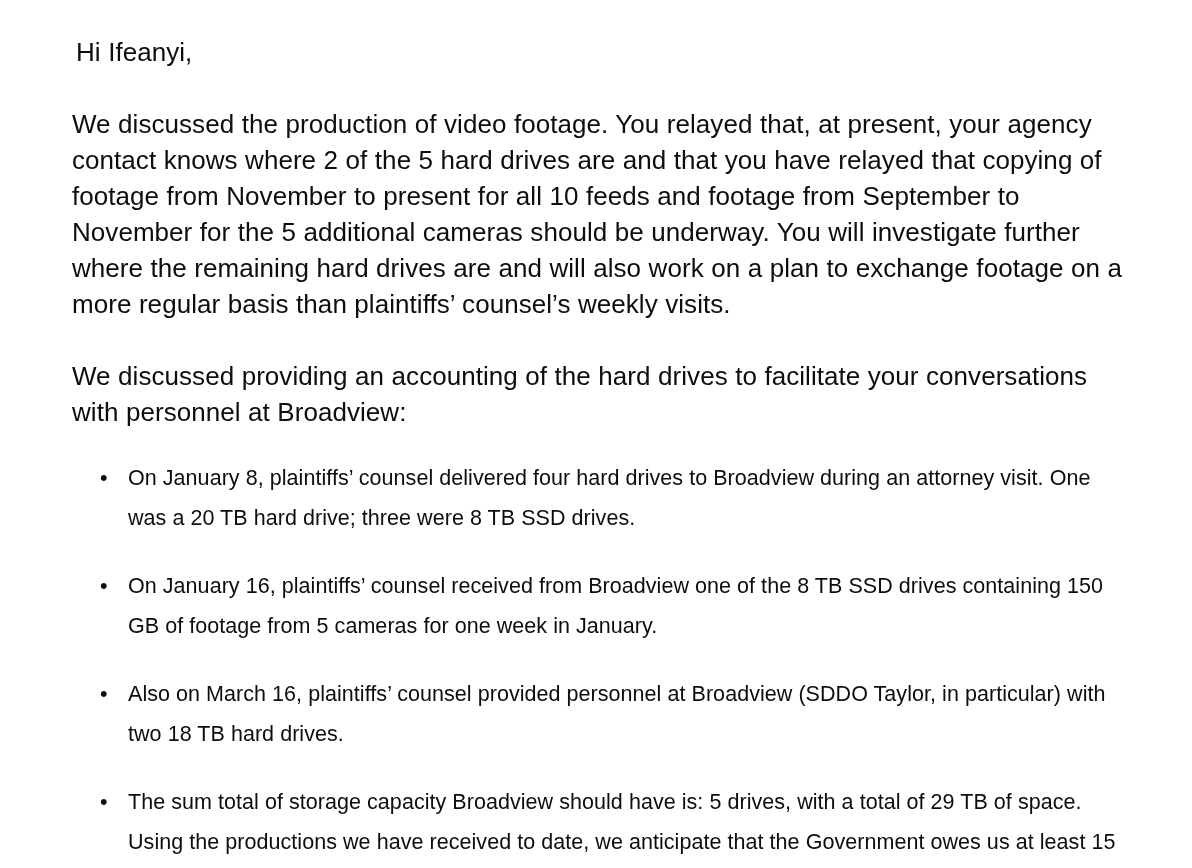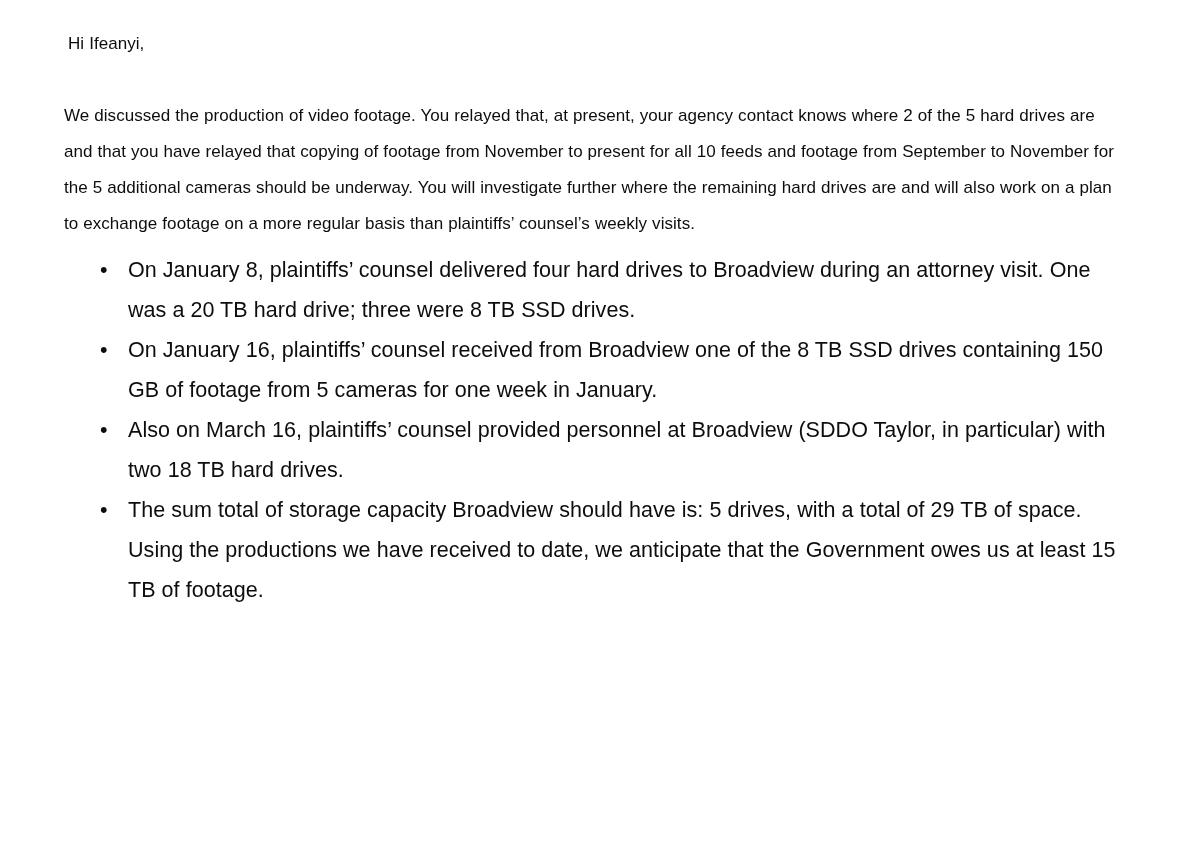--- a/index.html
+++ b/index.html
@@ -17,24 +17,24 @@
     -webkit-font-smoothing: antialiased;
   }
 
   .email-body {
     box-sizing: border-box;
     width: 1192px;
     padding: 18px 40px 0 56px;
   }
 
   .para {
-    font-size: 17px;
+    font-size: 26px;
     line-height: 36px;
     letter-spacing: 0.05px;
-    margin: 8px;
+    margin: 16px;
     word-spacing: 0.2px;
     max-width: 1055px;
   }
 
   .greeting {
     padding-left: 4px;
     margin-bottom: 36px;
   }
 
   .para + .para {
@@ -65,32 +65,34 @@
     position: absolute;
     left: 44px;
     top: 0;
     line-height: 40px;
     font-size: 21.5px;
     color: #0d0d0d;
   }
 
   .bullet-text {
     display: block;
+    margin-top: 28px;
   }
 </style>
 </head>
 <body>
 
 <div class="email-body">
 
   <p class="para greeting">Hi Ifeanyi,</p>
 
 
   <p class="para">We discussed the production of video footage.  You relayed that, at present, your agency contact knows where 2 of the 5 hard drives are and that you have relayed that copying of footage from November to present for all 10 feeds and footage from September to November for the 5 additional cameras should be underway.  You will investigate further where the remaining hard drives are and will also work on a plan to exchange footage on a more regular basis than plaintiffs’ counsel’s weekly visits.</p>
 
+  <p class="para tight-before-list">We discussed providing an accounting of the hard drives to facilitate your conversations with personnel at Broadview:</p>
 
   <ul class="bullet-list">
     <li class="bullet-item">
       <span class="bullet-marker">•</span>
       <span class="bullet-text">On January 8, plaintiffs’ counsel delivered four hard drives to Broadview during an attorney visit.  One was a 20 TB hard drive; three were 8 TB SSD drives.</span>
     </li>
     <li class="bullet-item">
       <span class="bullet-marker">•</span>
       <span class="bullet-text">On January 16, plaintiffs’ counsel received from Broadview one of the 8 TB SSD drives containing 150 GB of footage from 5 cameras for one week in January.</span>
     </li>

